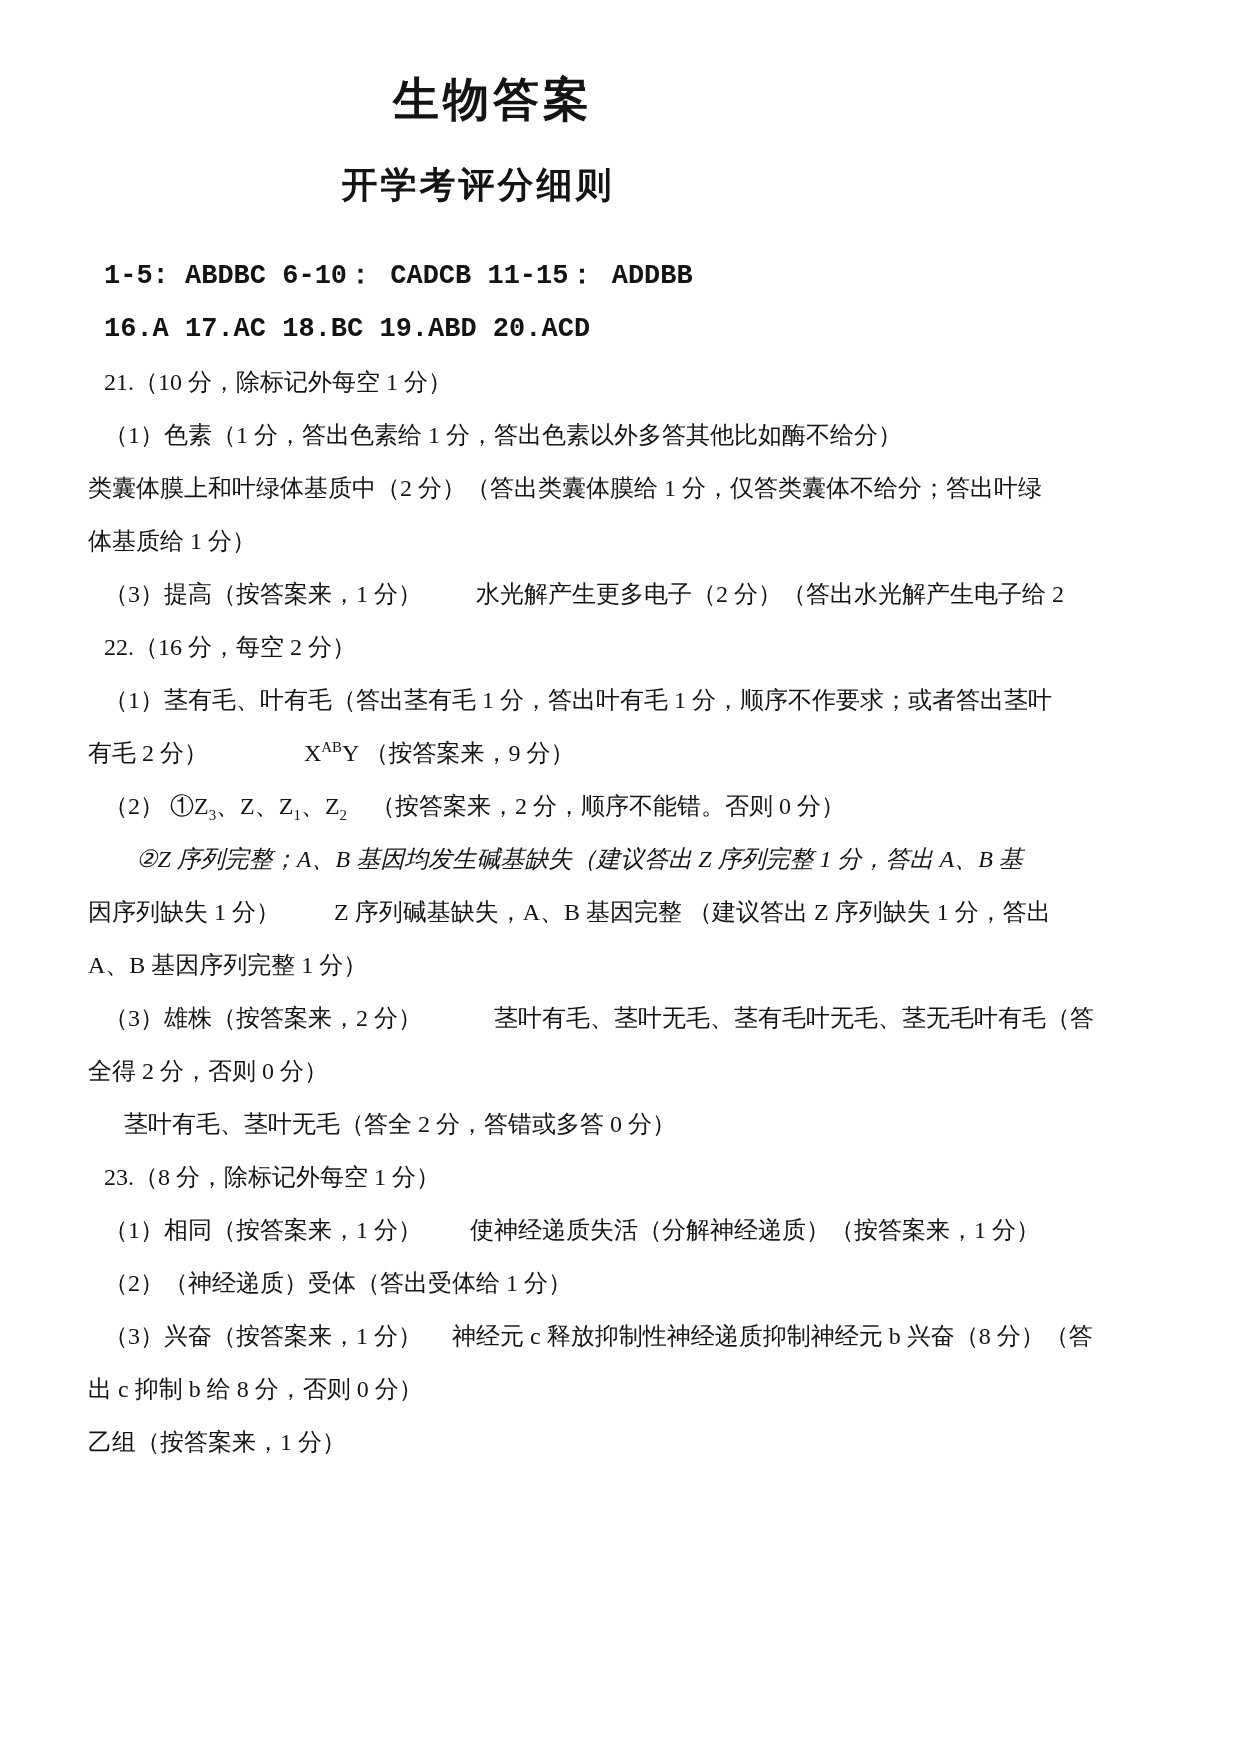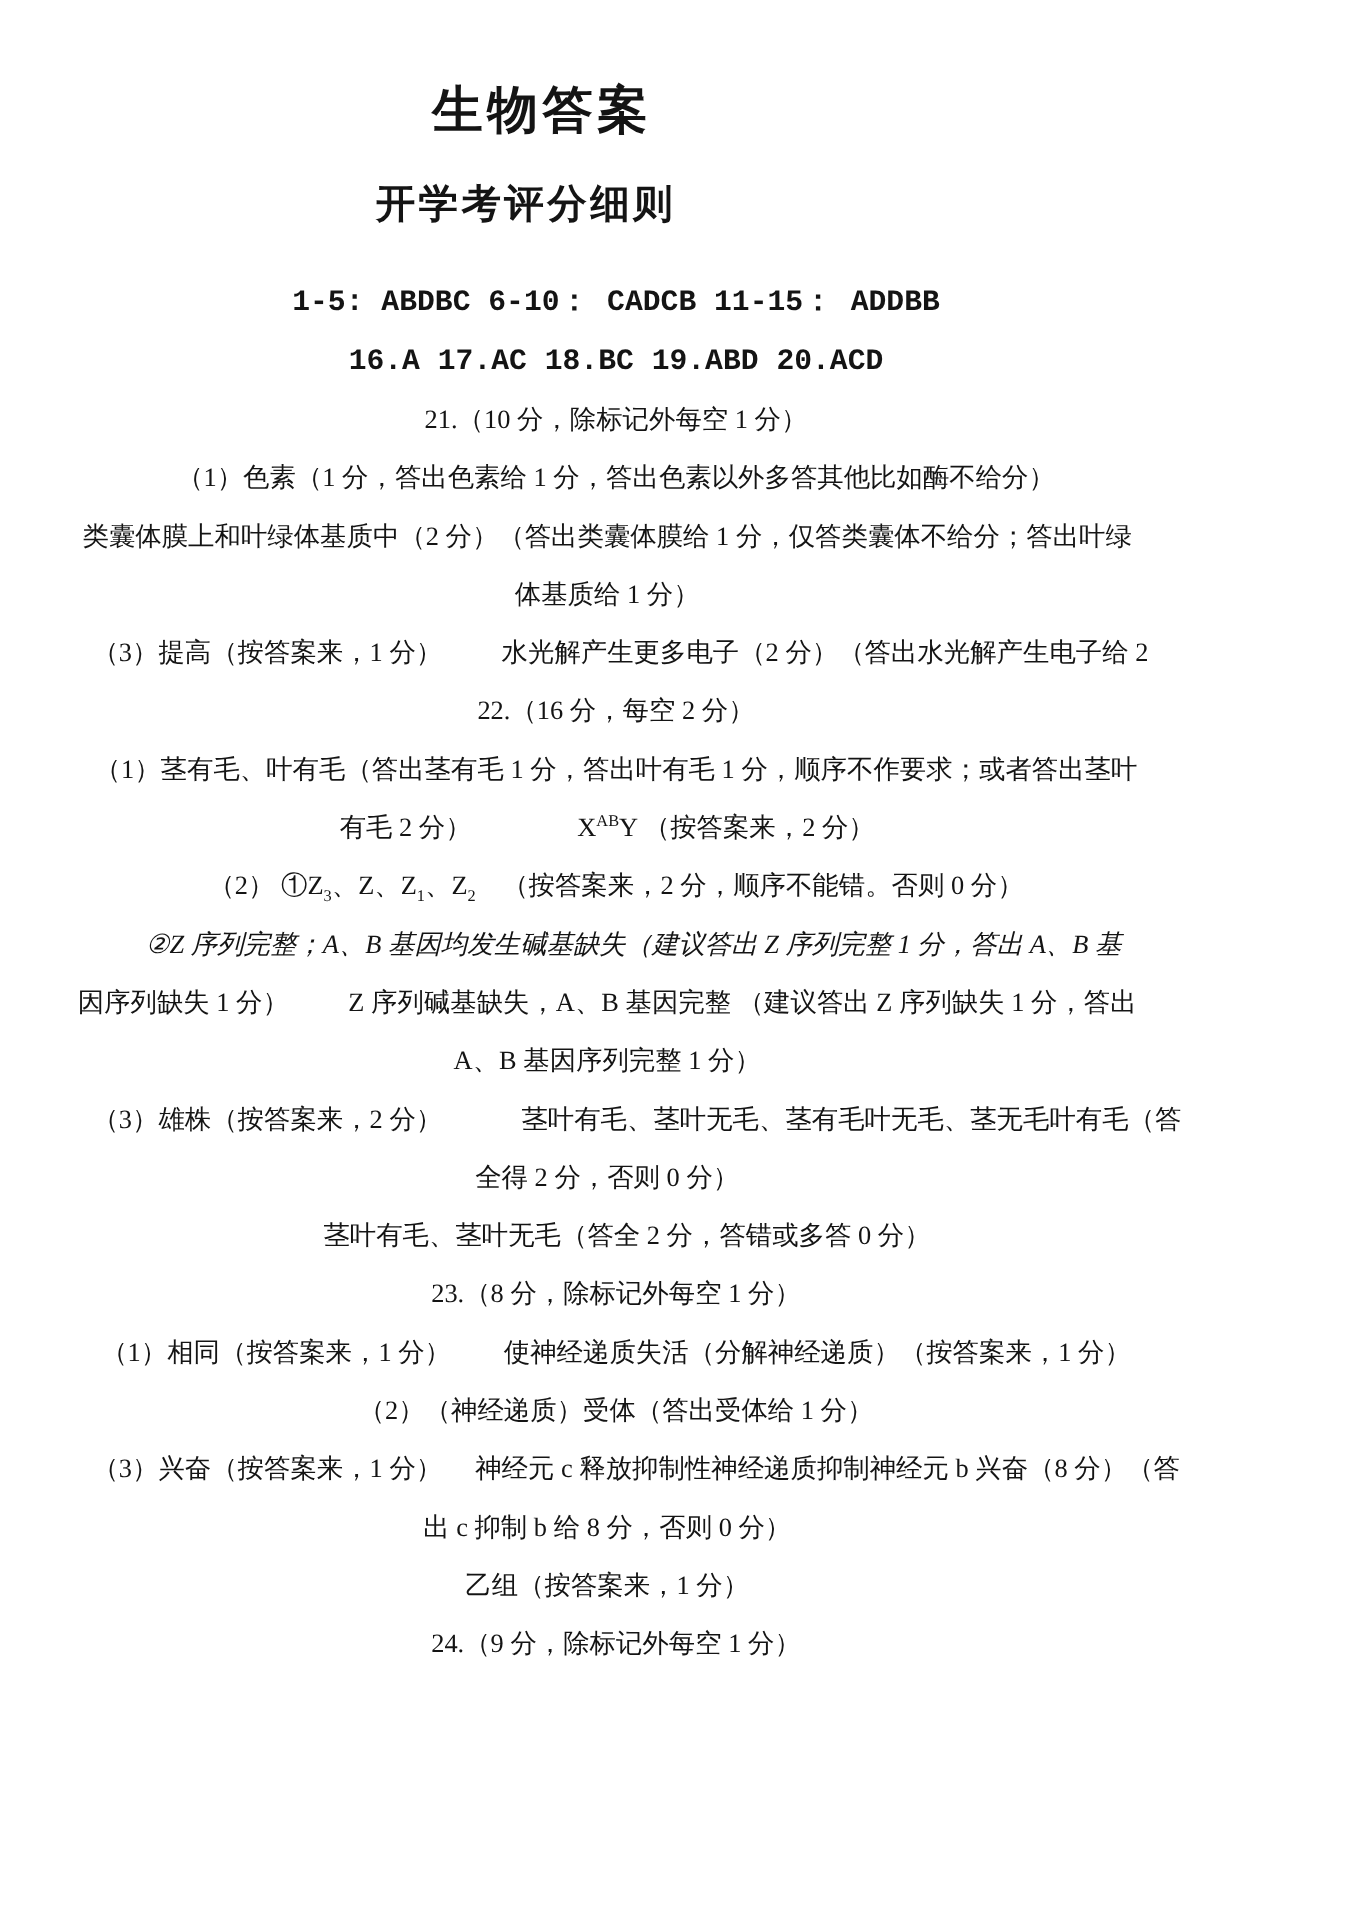--- a/index.html
+++ b/index.html
@@ -20,24 +20,23 @@
   }
   .page-subtitle{
     margin:0;padding-top:34px;
     text-align:center;
     font-weight:600;font-size:36px;line-height:46px;
     letter-spacing:3px;
     transform:translateX(-60px);
   }
   .doc{
     margin-top:42px;
-    padding-left:68px;
+    padding-left:88px;
     padding-right:40px;
     font-size:24px;
-    text-align:center;
   }
   .line{
     height:53px;line-height:53px;
     white-space:nowrap;
   }
   .indent-1{padding-left:16px;}
   .indent-2{padding-left:48px;font-style:italic;}
   .indent-3{padding-left:36px;}
   .mono{
     font-family:"Liberation Mono","DejaVu Sans Mono",monospace;
@@ -57,29 +56,28 @@
   <div class="doc">
       <div class="line indent-1 mono"><span>1-5:  ABDBC        6-10： CADCB        11-15： ADDBB</span></div>
       <div class="line indent-1 mono"><span>16.A  17.AC  18.BC  19.ABD  20.ACD</span></div>
       <div class="line indent-1"><span>21.（10 分，除标记外每空 1 分）</span></div>
       <div class="line indent-1"><span>（1）色素（1 分，答出色素给 1 分，答出色素以外多答其他比如酶不给分）</span></div>
       <div class="line indent-0"><span>类囊体膜上和叶绿体基质中（2 分）（答出类囊体膜给 1 分，仅答类囊体不给分；答出叶绿</span></div>
       <div class="line indent-0"><span>体基质给 1 分）</span></div>
       <div class="line indent-1"><span>（3）提高（按答案来，1 分）　　 水光解产生更多电子（2 分）（答出水光解产生电子给 2</span></div>
       <div class="line indent-1"><span>22.（16 分，每空 2 分）</span></div>
       <div class="line indent-1"><span>（1）茎有毛、叶有毛（答出茎有毛 1 分，答出叶有毛 1 分，顺序不作要求；或者答出茎叶</span></div>
-      <div class="line indent-0"><span>有毛 2 分）　　　　X</span><sup>AB</sup><span>Y （按答案来，2 分）</span></div>
+      <div class="line indent-0"><span>有毛 2 分）　　　　X</span><sup>AB</sup><span>Y （按答案来，9 分）</span></div>
       <div class="line indent-1"><span>（2） ①Z</span><sub>3</sub><span>、Z、Z</span><sub>1</sub><span>、Z</span><sub>2</sub><span>　（按答案来，2 分，顺序不能错。否则 0 分）</span></div>
       <div class="line indent-2"><span>②Z 序列完整；A、B 基因均发生碱基缺失（建议答出 Z 序列完整 1 分，答出 A、B 基</span></div>
       <div class="line indent-0"><span>因序列缺失 1 分）　　 Z 序列碱基缺失，A、B 基因完整 （建议答出 Z 序列缺失 1 分，答出</span></div>
       <div class="line indent-0"><span>A、B 基因序列完整 1 分）</span></div>
       <div class="line indent-1"><span>（3）雄株（按答案来，2 分）　　　茎叶有毛、茎叶无毛、茎有毛叶无毛、茎无毛叶有毛（答</span></div>
       <div class="line indent-0"><span>全得 2 分，否则 0 分）</span></div>
       <div class="line indent-3"><span>茎叶有毛、茎叶无毛（答全 2 分，答错或多答 0 分）</span></div>
       <div class="line indent-1"><span>23.（8 分，除标记外每空 1 分）</span></div>
       <div class="line indent-1"><span>（1）相同（按答案来，1 分）　　使神经递质失活（分解神经递质）（按答案来，1 分）</span></div>
       <div class="line indent-1"><span>（2）（神经递质）受体（答出受体给 1 分）</span></div>
       <div class="line indent-1"><span>（3）兴奋（按答案来，1 分）　 神经元 c 释放抑制性神经递质抑制神经元 b 兴奋（8 分）（答</span></div>
       <div class="line indent-0"><span>出 c 抑制 b 给 8 分，否则 0 分）</span></div>
       <div class="line indent-0"><span>乙组（按答案来，1 分）</span></div>
-      <div class="line indent-1"><span>24.（9 分，除标记外每空 1 分）</span></div>
     </div>
 </div>
 
 </body></html>

